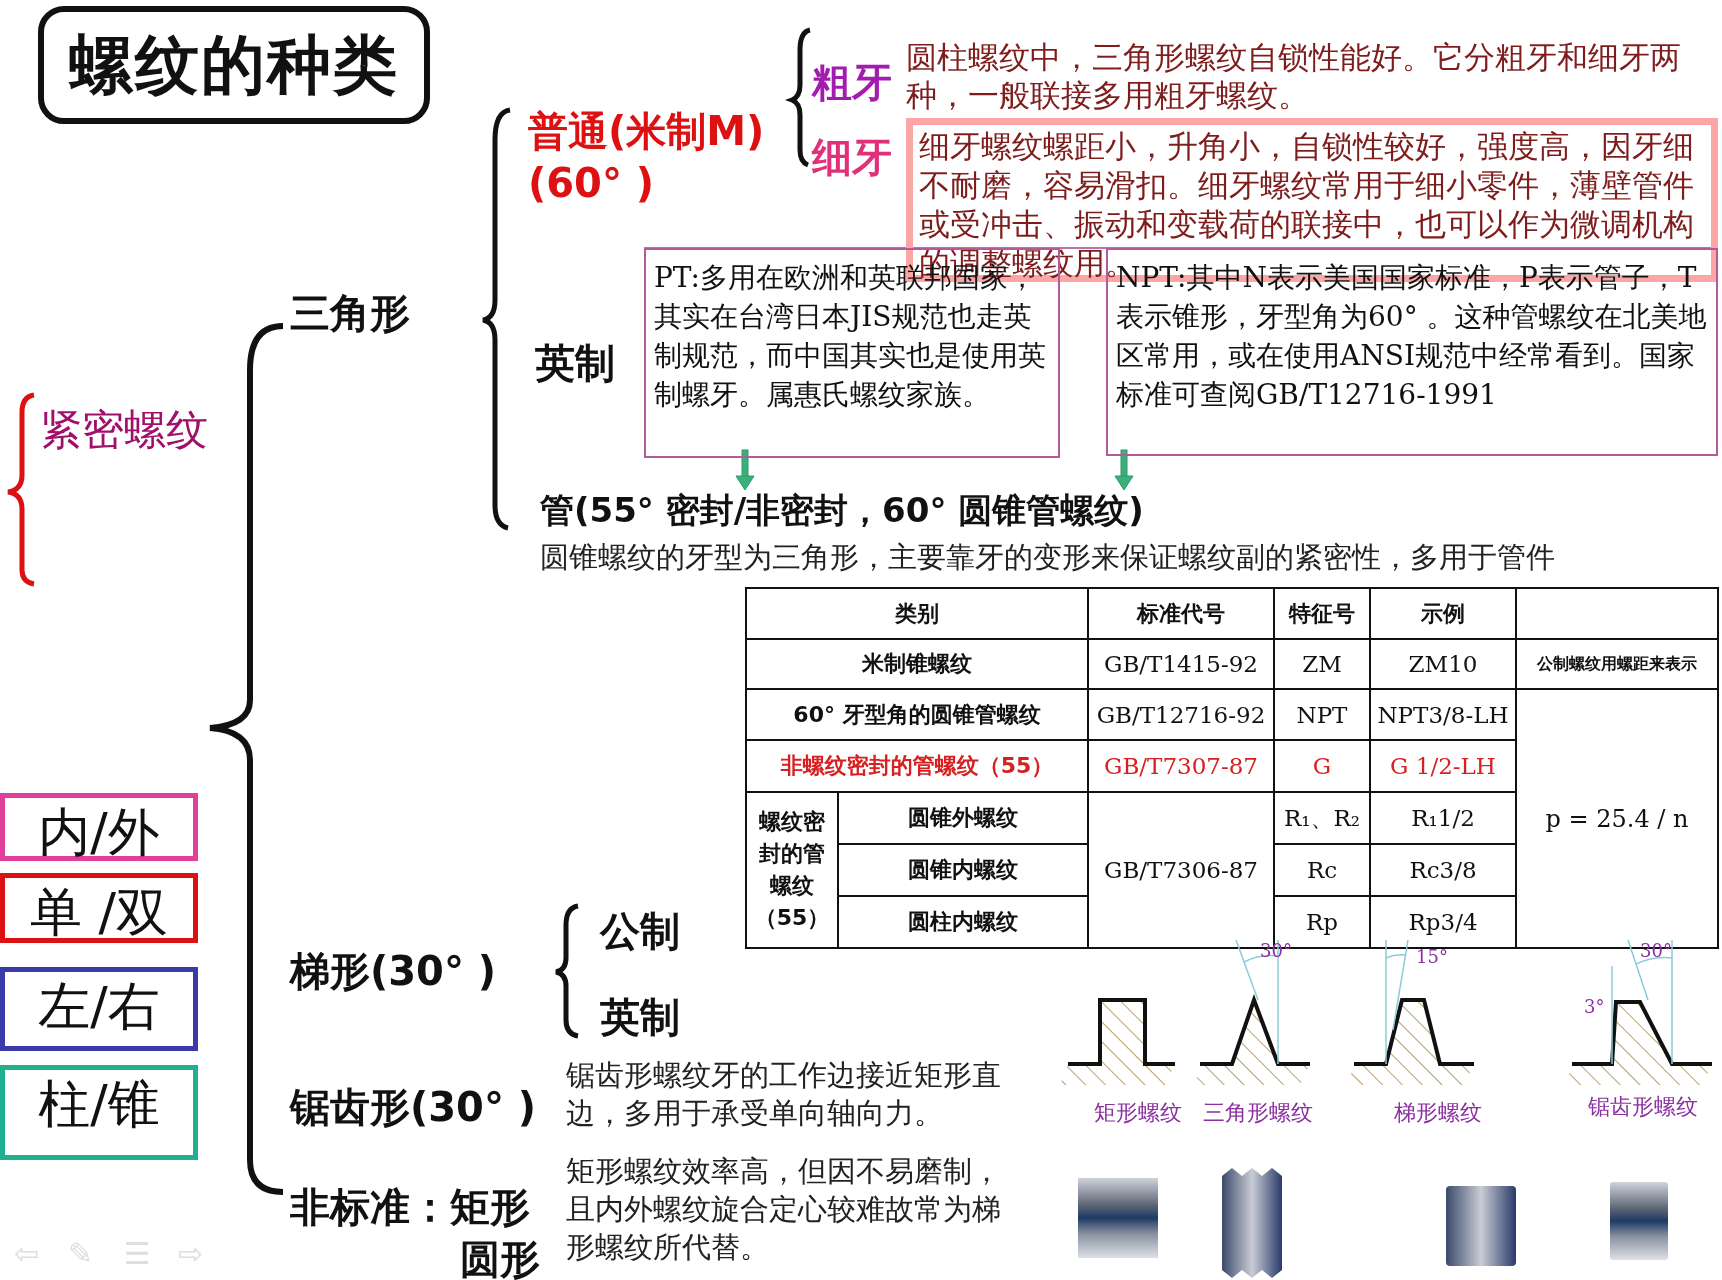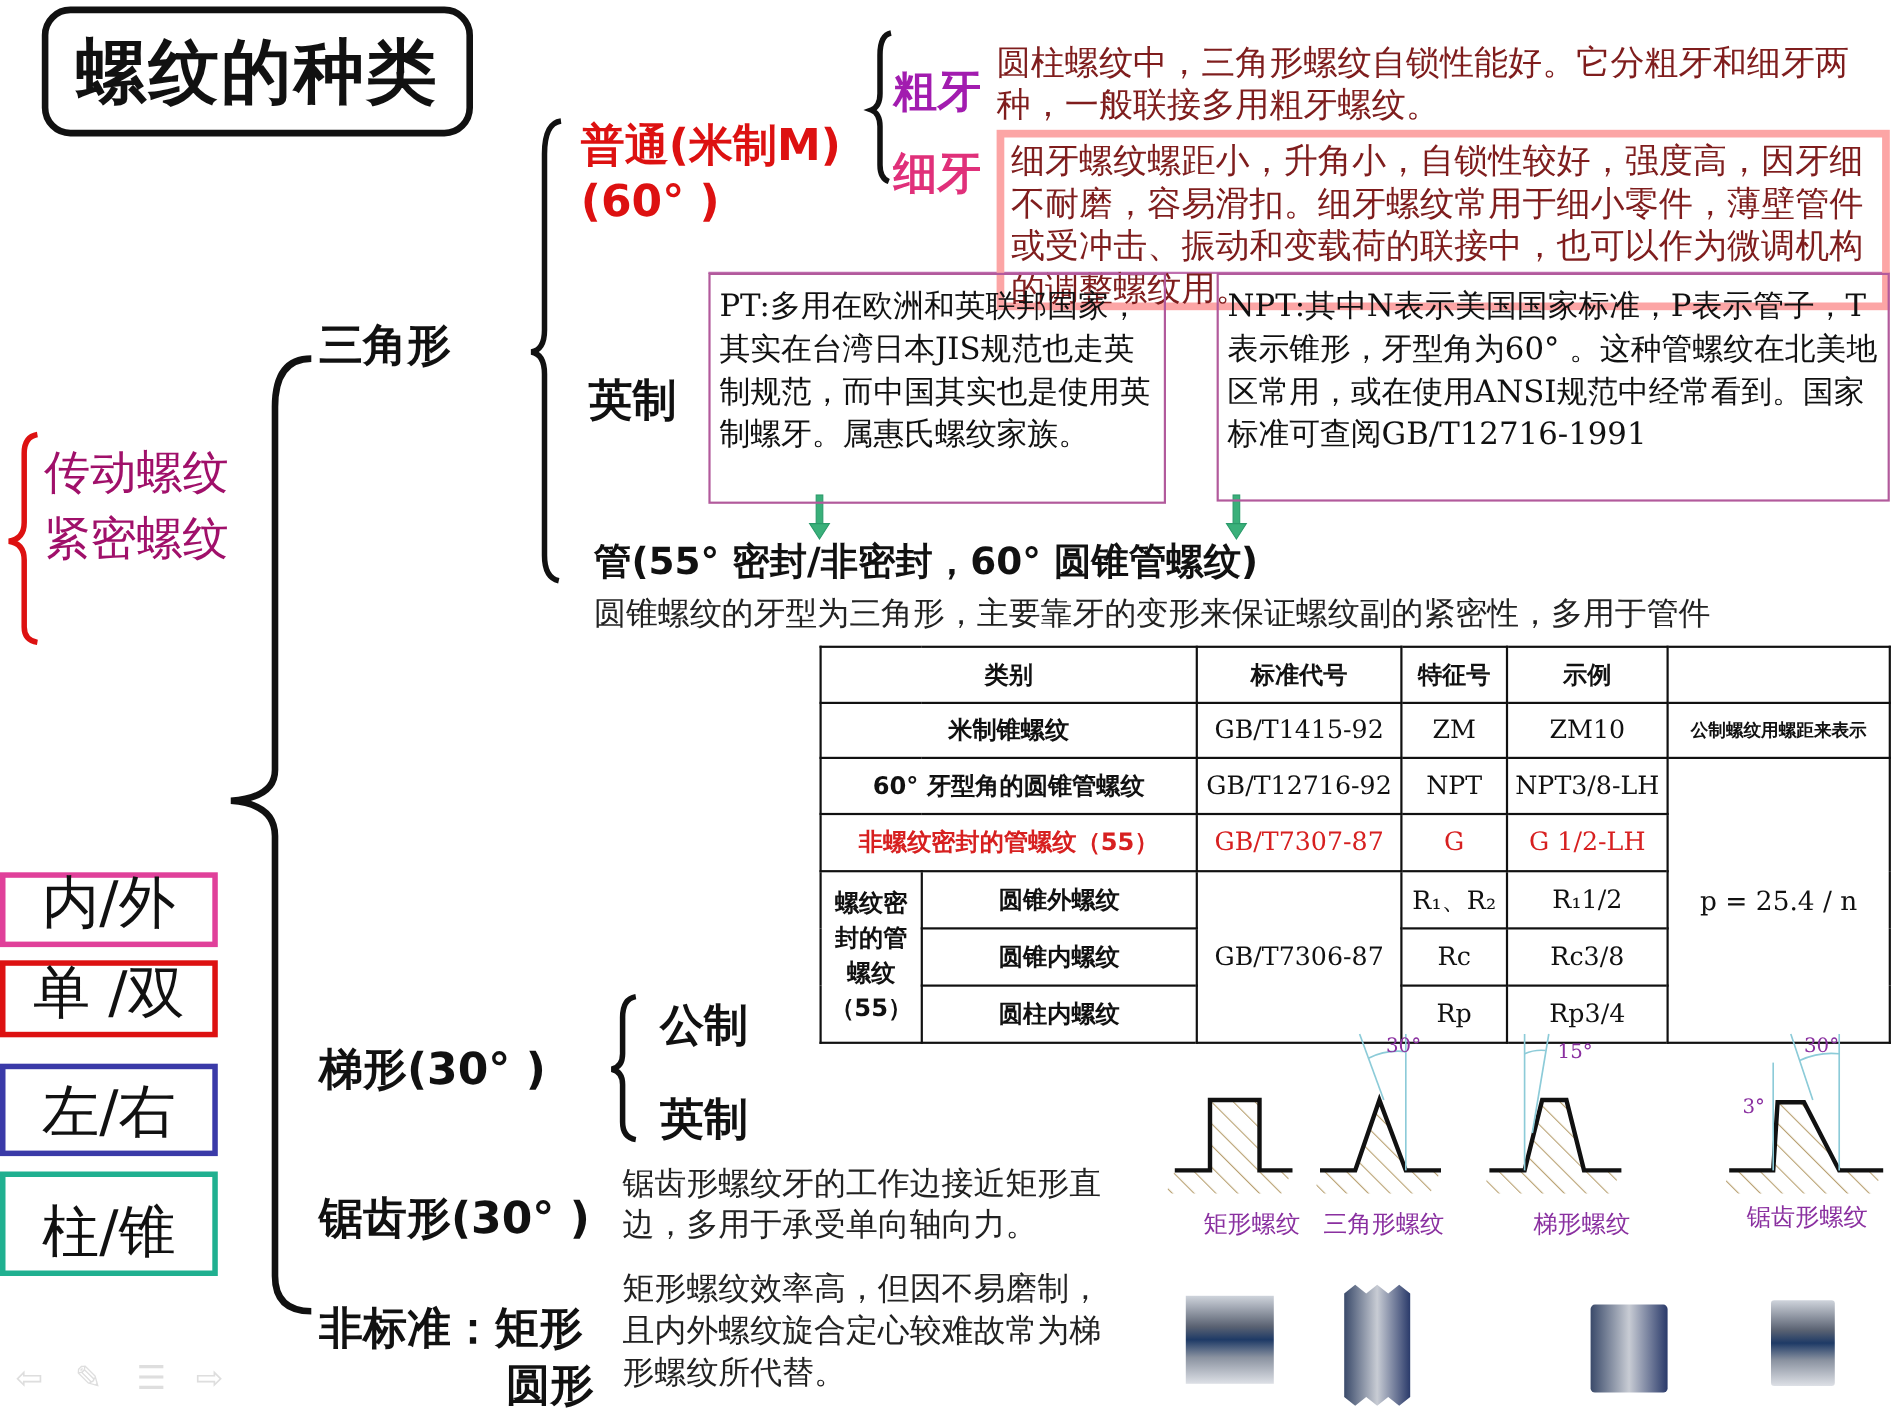--- a/index.html
+++ b/index.html
@@ -24,21 +24,21 @@
   .box { position:absolute; box-sizing:border-box; }
   .fine-box { border:7px solid #fca5a5; padding:2px 6px; }
   .pt-box { border:2px solid #b25a9c; padding:8px 8px; }
 
   table.std { position:absolute; left:745px; top:587px; width:972px; height:360px; border-collapse:collapse; table-layout:fixed; }
   table.std td { border:2px solid #111; text-align:center; vertical-align:middle; font-size:22px; padding:0 2px; font-weight:bold; }
   table.std td.mono { font-family:"DejaVu Serif","Liberation Serif", serif; font-weight:normal; font-size:23px; }
   table.std tr.redrow td { color:#d72020; }
   table.std td.small { font-size:16px; line-height:20px; }
 
-  .label-box { position:absolute; box-sizing:border-box; display:flex; align-items:flex-end; justify-content:center; font-size:52px; }
+  .label-box { position:absolute; box-sizing:border-box; display:flex; align-items:flex-start; justify-content:center; font-size:52px; }
 
   .profile-label { font-family:"DejaVu Serif","Liberation Serif", serif; font-size:22px; color:#8a30a0; position:absolute; text-align:center; width:150px; }
   .angle { font-family:"DejaVu Serif","Liberation Serif", serif; font-size:18px; color:#8a30a0; position:absolute; }
 
   .nav { position:absolute; top:1236px; color:#dedede; font-size:30px; }
 </style>
 </head>
 <body>
 
 <svg class="overlay" viewBox="0 0 1722 1280">
@@ -61,21 +61,20 @@
   </g>
 
   <line x1="644" y1="248" x2="1718" y2="248" stroke="#c070b0" stroke-width="2"></line>
 </svg>
 
 <div id="title-box" class="abs">
   <span>螺纹的种类</span>
 </div>
 
 <div class="abs magenta" style="left:40px; top:400px; font-size:42px; line-height:60px;">
-  <div>传动螺纹</div>
   <div>紧密螺纹</div>
 </div>
 
 <div class="label-box" style="left:0; top:793px; width:198px; height:68px; border:5px solid #e0409a;">
   <span>内/外</span>
 </div>
 <div class="label-box" style="left:0; top:873px; width:198px; height:70px; border:5px solid #dd1111;">
   <span>单 /双</span>
 </div>
 <div class="label-box" style="left:0; top:967px; width:198px; height:84px; border:5px solid #3a3aa8;">

